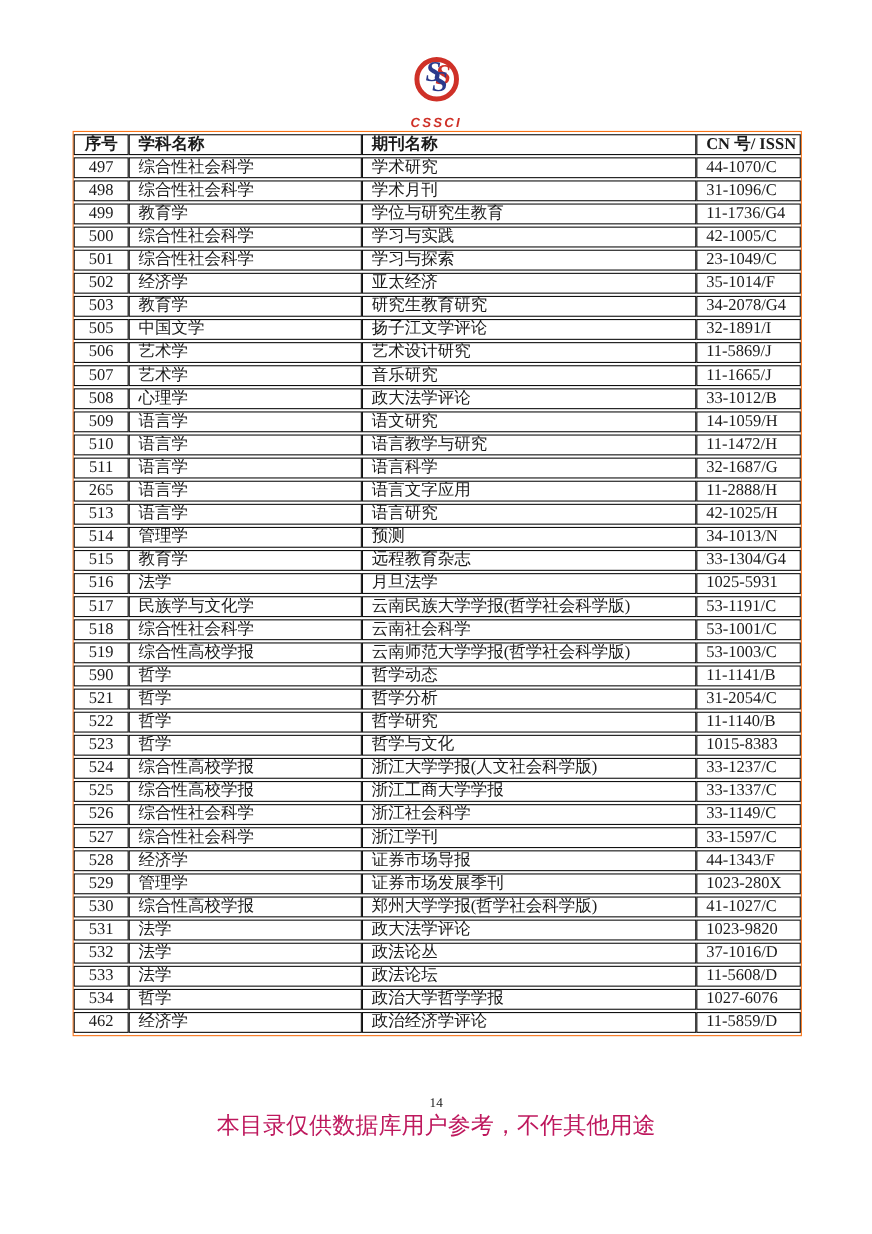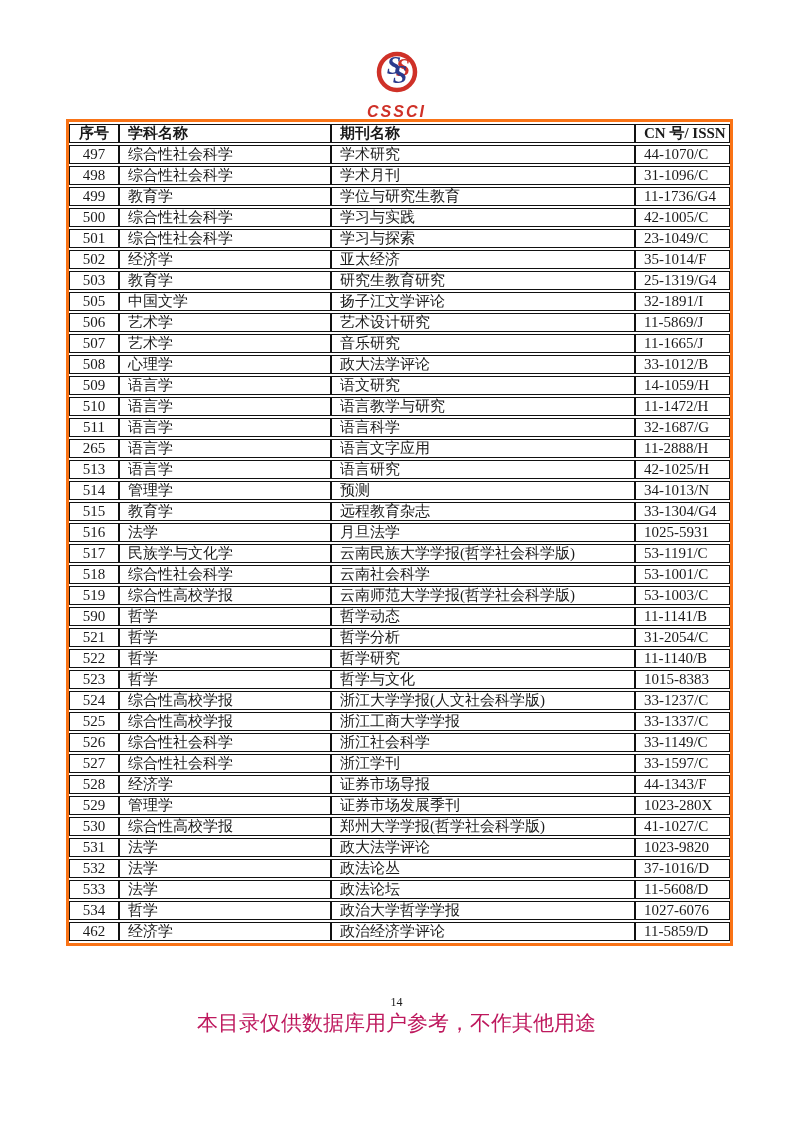--- a/index.html
+++ b/index.html
@@ -17,35 +17,35 @@
     top: 50px; left: 50%;
     transform: translateX(-50%);
     text-align: center;
     width: 90px;
   }
   .logo-text {
     margin-top: 1px;
     font-family: "Liberation Sans", "DejaVu Sans", sans-serif;
     font-weight: bold;
     font-style: italic;
-    font-size: 16px;
+    font-size: 12px;
     letter-spacing: 2px;
     color: #cf3128;
   }
   .tbl-wrap {
     position: absolute;
     top: 119px; left: 66px;
     width: 661px;
   }
   table.journal {
     width: 661px;
     table-layout: fixed;
     border-collapse: separate;
     border-spacing: 0 2px;
-    border: 3px solid #f97316;
+    border: 1px solid #f97316;
   }
   table.journal th, table.journal td {
     border: 1px solid #111111;
     height: 17px;
     line-height: 17px;
     font-size: 15px;
     padding: 0 0 0 8px;
     text-align: left;
     white-space: nowrap;
     overflow: hidden;
@@ -135,21 +135,21 @@
           <tr>
             <td class="c-no">502</td>
             <td>经济学</td>
             <td>亚太经济</td>
             <td>35-1014/F</td>
           </tr>
           <tr>
             <td class="c-no">503</td>
             <td>教育学</td>
             <td>研究生教育研究</td>
-            <td>25-1319/G4</td>
+            <td>34-2078/G4</td>
           </tr>
           <tr>
             <td class="c-no">505</td>
             <td>中国文学</td>
             <td>扬子江文学评论</td>
             <td>32-1891/I</td>
           </tr>
           <tr>
             <td class="c-no">506</td>
             <td>艺术学</td>

